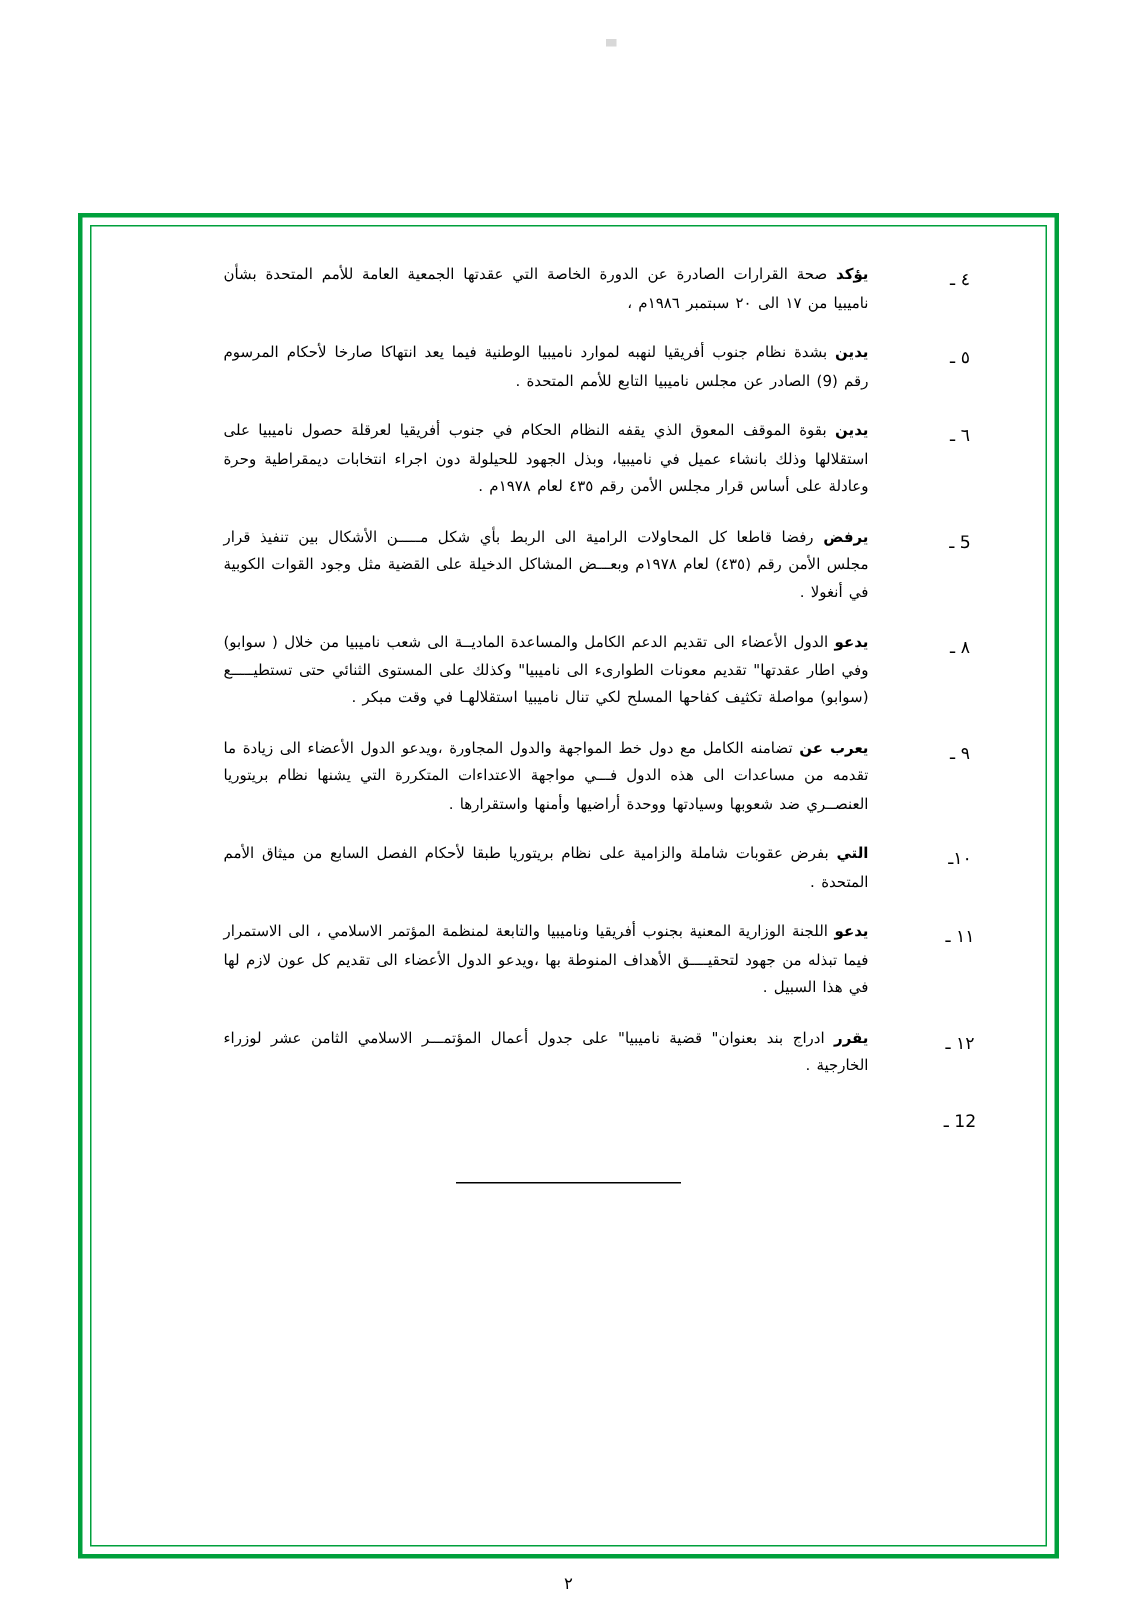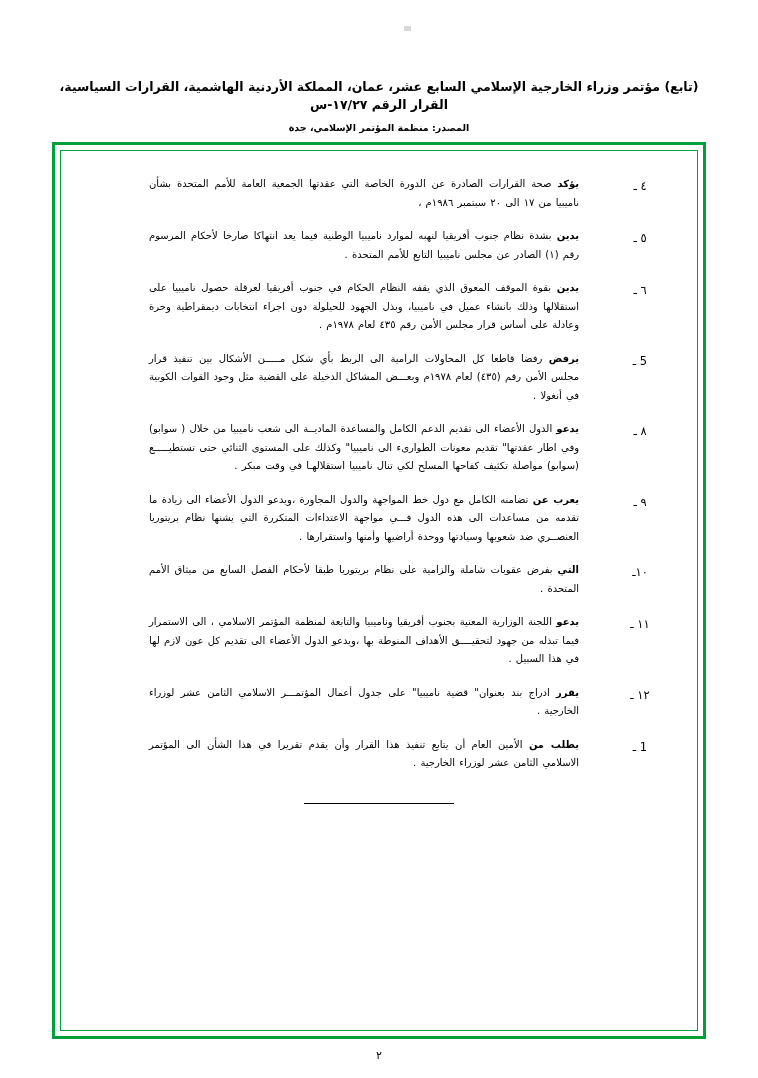--- a/index.html
+++ b/index.html
@@ -117,36 +117,32 @@
     background: #d8d8d8;
   }
 </style>
 </head>
 <body>
 
 <div class="page">
 
   <div class="topmark"></div>
 
-  <div class="header">
-    <div class="header-line">(تابع) مؤتمر وزراء الخارجية الإسلامي السابع عشر، عمان، المملكة الأردنية الهاشمية، القرارات السياسية، القرار الرقم ١٧/٢٧-س</div>
-    <div class="header-source">المصدر:  منظمة المؤتمر الإسلامي، جدة</div>
-  </div>
 
   <div class="frame">
     <div class="frame-inner">
 
       <div class="clause">
         <div class="clause-num">٤ ـ</div>
         <div class="clause-body"><span class="lead">يؤكد</span><span> صحة القرارات الصادرة عن الدورة الخاصة التي عقدتها الجمعية العامة للأمم المتحدة بشأن ناميبيا من ١٧ الى ٢٠ سبتمبر ١٩٨٦م ،</span></div>
       </div>
 
       <div class="clause">
         <div class="clause-num">٥ ـ</div>
-        <div class="clause-body"><span class="lead">يدين</span><span> بشدة نظام جنوب أفريقيا لنهبه لموارد ناميبيا الوطنية فيما يعد انتهاكا صارخا لأحكام المرسوم رقم (١) الصادر عن مجلس ناميبيا التابع للأمم المتحدة .</span></div>
+        <div class="clause-body"><span class="lead">يدين</span><span> بشدة نظام جنوب أفريقيا لنهبه لموارد ناميبيا الوطنية فيما يعد انتهاكا صارخا لأحكام المرسوم رقم (9) الصادر عن مجلس ناميبيا التابع للأمم المتحدة .</span></div>
       </div>
 
       <div class="clause">
         <div class="clause-num">٦ ـ</div>
         <div class="clause-body"><span class="lead">يدين</span><span> بقوة الموقف المعوق الذي يقفه النظام الحكام في جنوب أفريقيا لعرقلة حصول ناميبيا على استقلالها وذلك بانشاء عميل في ناميبيا، وبذل الجهود للحيلولة دون اجراء انتخابات ديمقراطية وحرة وعادلة على أساس قرار مجلس الأمن رقم ٤٣٥ لعام ١٩٧٨م .</span></div>
       </div>
 
       <div class="clause">
         <div class="clause-num">5 ـ</div>
         <div class="clause-body"><span class="lead">يرفض</span><span> رفضا قاطعا كل المحاولات الرامية الى الربط بأي شكل مـــــن الأشكال بين تنفيذ قرار مجلس الأمن رقم (٤٣٥) لعام ١٩٧٨م وبعـــض المشاكل الدخيلة على القضية مثل وجود القوات الكوبية في أنغولا .</span></div>
@@ -171,22 +167,21 @@
         <div class="clause-num">١١ ـ</div>
         <div class="clause-body"><span class="lead">يدعو</span><span> اللجنة الوزارية المعنية بجنوب أفريقيا وناميبيا والتابعة لمنظمة المؤتمر الاسلامي ، الى الاستمرار فيما تبذله من جهود لتحقيــــق الأهداف المنوطة بها ،ويدعو الدول الأعضاء الى تقديم كل عون لازم لها في هذا السبيل .</span></div>
       </div>
 
       <div class="clause">
         <div class="clause-num">١٢ ـ</div>
         <div class="clause-body"><span class="lead">يقرر</span><span> ادراج بند بعنوان" قضية ناميبيا" على جدول أعمال المؤتمـــر الاسلامي الثامن عشر لوزراء الخارجية .</span></div>
       </div>
 
       <div class="clause">
-        <div class="clause-num">1 ـ</div>
-        <div class="clause-body"><span class="lead">يطلب من</span><span> الأمين العام أن يتابع تنفيذ هذا القرار وأن يقدم تقريرا في هذا الشأن الى المؤتمر الاسلامي الثامن عشر لوزراء الخارجية .</span></div>
+        <div class="clause-num">12 ـ</div>
       </div>
 
       <div class="rule"></div>
 
     </div>
   </div>
 
   <div class="page-number">٢</div>
 
 </div>

